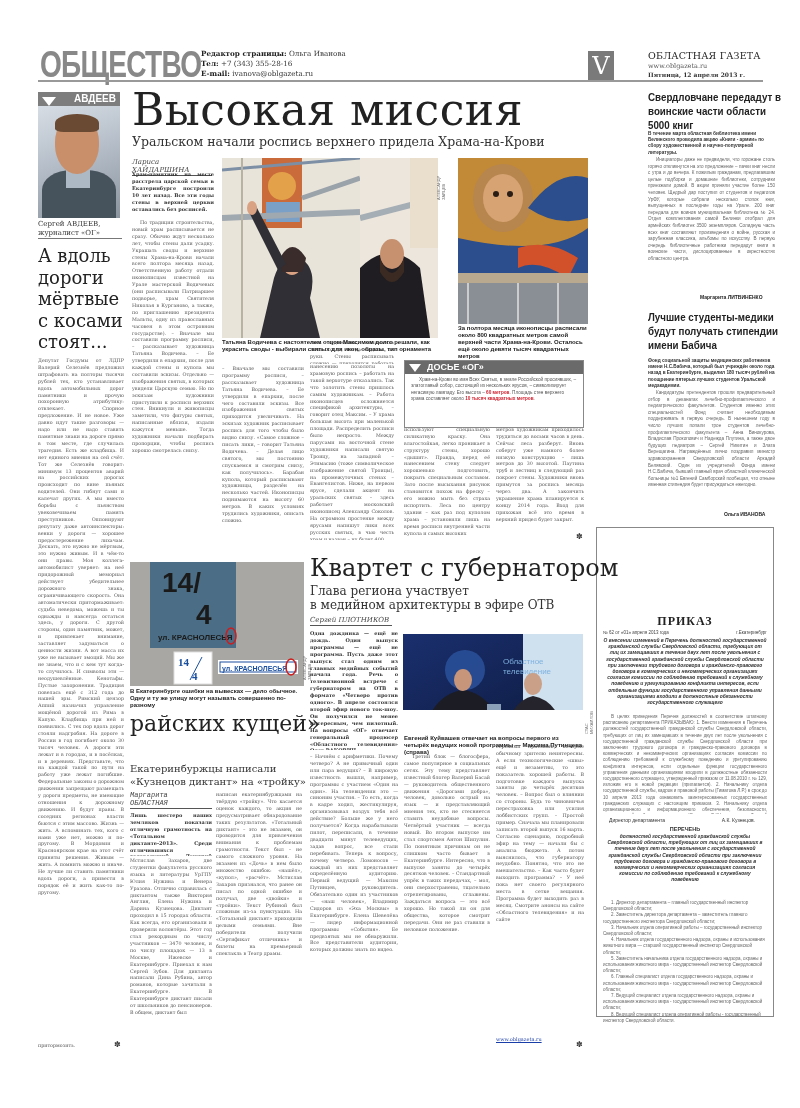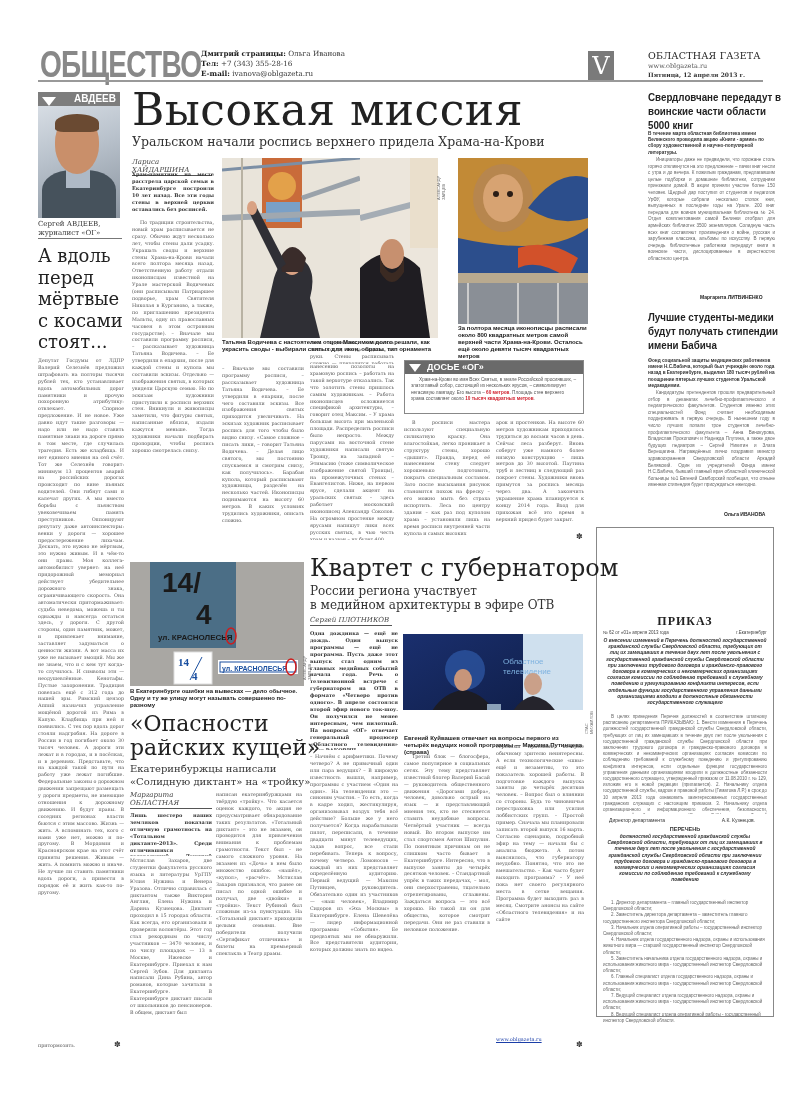--- a/index.html
+++ b/index.html
@@ -27,39 +27,39 @@
 
   
   #opinion-tab { left: 38px; top: 92px; width: 82px; height: 14px; background: #7d7d7d; }
   #opinion-tab .lbl { position: absolute; right: 4px; top: 1px; color: #fff; font-family: "Liberation Sans", sans-serif; font-weight: bold; font-size: 10px; }
   #opinion-tab .tri { position: absolute; left: 4px; top: 5px; width: 0; height: 0; border-left: 7px solid transparent; border-right: 7px solid transparent; border-top: 9px solid #fff; }
   #opinion-photo { left: 38px; top: 106px; width: 82px; height: 112px; background: linear-gradient(160deg,#d7dde4 0%,#b9c2cc 40%,#8a949f 100%); overflow: hidden; }
   #opinion-photo .face { position: absolute; left: 17px; top: 10px; width: 44px; height: 58px; border-radius: 45% 45% 50% 50%; background: #c98f6a; }
   #opinion-photo .hair { position: absolute; left: 17px; top: 8px; width: 44px; height: 18px; border-radius: 50% 50% 20% 20%; background: #6a4a32; }
   #opinion-photo .body { position: absolute; left: 4px; top: 64px; width: 74px; height: 50px; border-radius: 40% 40% 0 0; background: #46525c; }
   #opinion-photo .collar { position: absolute; left: 28px; top: 62px; width: 24px; height: 20px; background: #aeb9c6; }
-  #opinion-author { left: 38px; top: 220px; font-size: 7px; line-height: 8.5px; color: #333; text-align: center; }
+  #opinion-author { left: 38px; top: 220px; font-size: 7px; line-height: 8.5px; color: #333; }
   #opinion-rule { left: 38px; top: 238px; width: 84px; height: 1px; background: #777; }
   #opinion-title { left: 38px; top: 245px; font-size: 18px; line-height: 21.5px; color: #222; width: 90px; }
 
   
   #main-title { left: 132px; top: 86px; font-size: 44px; color: #222; letter-spacing: 0.5px; line-height: 48px; }
   #main-subtitle { left: 132px; top: 134px; font-size: 12.5px; color: #333; }
   .byline { font-size: 7px; font-style: italic; color: #444; border-bottom: 1px solid #555; padding-bottom: 1px; }
 
   
   .photo { position: absolute; overflow: hidden; }
   #photo-painters { left: 222px; top: 158px; width: 138px; height: 180px; }
   #photo-painters2 { left: 360px; top: 158px; width: 78px; height: 180px; }
   #photo-dome { left: 458px; top: 158px; width: 130px; height: 166px; }
   .caption { position: absolute; font-family: "Liberation Sans", sans-serif; font-weight: bold; font-size: 6px; line-height: 7px; color: #222; }
   .credit { position: absolute; font-family: "Liberation Sans", sans-serif; font-size: 4px; color: #777; writing-mode: vertical-rl; transform: rotate(180deg); }
 
   
-  #dossier { left: 404px; top: 360px; width: 180px; height: 54px; border: 1px solid #888; background: #fff; }
+  #dossier { left: 404px; top: 360px; width: 180px; height: 68px; border: 1px solid #888; background: #fff; }
   #dossier .head { position: absolute; left: 0; top: 0; width: 100%; height: 13px; background: #6a6a6a; }
   #dossier .head .tri { position: absolute; left: 4px; top: 3px; border-left: 6px solid transparent; border-right: 6px solid transparent; border-top: 8px solid #fff; }
   #dossier .head .lbl { position: absolute; left: 22px; top: 1px; color: #fff; font-family: "Liberation Sans", sans-serif; font-weight: bold; font-size: 9px; }
   #dossier .body { position: absolute; left: 6px; top: 16px; right: 5px; font-family: "Liberation Sans", sans-serif; font-size: 4.7px; line-height: 6.3px; color: #555; text-indent: 8px; }
   #dossier .red { color: #d0202e; font-weight: bold; }
 
   
   .side-head { position: absolute; font-family: "Liberation Sans", sans-serif; font-weight: bold; font-size: 11.5px; line-height: 14px; color: #222; transform: scaleX(0.85); transform-origin: left top; }
   .side-lead { position: absolute; font-family: "Liberation Sans", sans-serif; font-weight: bold; font-size: 4.7px; line-height: 6.2px; color: #333; }
   .side-sign { position: absolute; font-family: "Liberation Sans", sans-serif; font-weight: bold; font-size: 5px; color: #222; }
@@ -87,21 +87,21 @@
   #dangers-subtitle { left: 130px; top: 762px; font-size: 10px; line-height: 13px; color: #333; }
 
   .link { color: #1a3ea8; text-decoration: underline; }
   .endmark { position: absolute; font-size: 8px; color: #333; }
 </style>
 </head>
 <body>
 
 <div id="section-title" class="abs">ОБЩЕСТВО</div>
 <div id="editor-block" class="abs">
-  <div><b>Дмитрий страницы:</b> <span>Ольга Иванова</span></div>
+  <div><b>Редактор страницы:</b> <span>Ольга Иванова</span></div>
   <div><b>Тел:</b> <span>+7 (343) 355-28-16</span></div>
   <div><b>E-mail:</b> <span>ivanova@oblgazeta.ru</span></div>
 </div>
 <div id="section-num" class="abs serif">V</div>
 <div id="paper-block" class="abs serif">
   <div id="paper-name">ОБЛАСТНАЯ ГАЗЕТА</div>
   <div id="paper-url">www.oblgazeta.ru</div>
   <div id="paper-date">Пятница, 12 апреля 2013 г.</div>
 </div>
 <div id="header-rule" class="abs"></div>
@@ -114,21 +114,21 @@
   <div class="body"></div>
   <div class="collar"></div>
   <div class="face"></div>
   <div class="hair"></div>
 </div>
 <div id="opinion-author" class="abs serif">
   <div>Сергей АВДЕЕВ,</div>
   <div>журналист «ОГ»</div>
 </div>
 <div id="opinion-rule" class="abs"></div>
-<div id="opinion-title" class="abs serif">А вдоль перед мёртвые с косами стоят...</div>
+<div id="opinion-title" class="abs serif">А вдоль дороги мёртвые с косами стоят...</div>
 <div class="col serif" style="left:38px; top:358px; width:86px; height:684px;">Депутат Госдумы от ЛДПР Валерий Селезнёв предложил штрафовать на полторы тысячи рублей тех, кто устанавливает вдоль автомобильных дорог памятники и прочую похоронную атрибутику: отвлекает. Спорное предложение. И не новое. Уже давно идут такие разговоры — надо или не надо ставить памятные знаки на дороге прямо в том месте, где случилась трагедия. Есть же кладбища. И нет единого мнения на сей счёт. Тот же Селезнёв говорит: минимум 13 процентов аварий на российских дорогах происходит по вине пьяных водителей. Они гибнут сами и калечат других. А мы вместо борьбы с пьянством увековечиваем память преступников. Оппонируют депутату даже автоинспекторы: венки у дороги — хорошее предостережение лихачам. Дескать, это нужно не мёртвым, это нужно живым. И в чём-то они правы. Моя коллега-автомобилист уверяет: на неё придорожный мемориал действует убедительнее дорожного знака, ограничивающего скорость. Она автоматически притормаживает: судьба неведома, можешь и ты однажды и навсегда остаться здесь, у дороги. С другой стороны, один памятник, может, и привлекает внимание, заставляет задуматься о ценности жизни. А вот масса их уже не вызывает эмоций. Мы же не знаем, что и с кем тут когда-то случилось. И символы эти — неодушевлённые. Кенотафы. Пустые захоронения. Традиция повелась ещё с 312 года до нашей эры. Римский цензор Аппий назначил управление мощёной дорогой из Рима в Капую. Кладбища при ней и появились. С тех пор вдоль дорог стояли надгробия. На дороге в России в год погибает около 30 тысяч человек. А дороги эти лежат и в городах, и в посёлках, и в деревнях. Представьте, что на каждой такой по пути на работу уже лежат погибшие. Федеральные законы о дорожном движении запрещают размещать у дороги предметы, не имеющие отношения к дорожному движению. И будут правы. В соседних регионах власти бьются с этим массово. Жизнь — жить. А вспоминать тех, кого с нами уже нет, можно и по-другому. В Мордовии и Красноярском крае на этот счёт приняты решения. Живым — жить. А помнить можно и иначе. Не лучше ли ставить памятники вдоль дороги, а привести в порядок её и жить как-то по-другому.</div>
 <div class="col serif" style="left:38px; top:1043px; width:86px; height:8px;">притормозить.</div>
 
 <div id="main-title" class="abs serif">Высокая миссия</div>
 <div id="main-subtitle" class="abs serif">Уральском начали роспись верхнего придела Храма-на-Крови</div>
 <div class="abs byline serif" style="left:132px; top:158px; width:80px;">Лариса ХАЙДАРШИНА</div>
 <div class="col serif lead" style="left:132px; top:171px; width:82px; height:45px; font-size:5px;">Храм-памятник на месте расстрела царской семьи в Екатеринбурге построили 10 лет назад. Все эти годы стены в верхней церкви оставались без росписей.</div>
 <div class="col serif" style="left:132px; top:220px; width:82px; height:320px; text-indent:8px;">По традиции строительства, новый храм расписывается не сразу. Обычно ждут несколько лет, чтобы стены дали усадку. Украшать своды и верхние стены Храма-на-Крови начали всего полтора месяца назад. Ответственную работу отдали иконописцам известной на Урале мастерской Водичевых (они расписывали Патриаршее подворье, храм Святителя Николая в Курганово, а также, по приглашению президента Мальты, одну из православных часовен в этом островном государстве). – Вначале мы составили программу росписи, – рассказывает художница Татьяна Водичева. – Ее утвердили в епархии, после для каждой стены и купола мы составили эскизы. Отдельно — изображения святых, в которых увидели Царскую семью. Но по эскизам художники приступили к росписи верхних стен. Вникнули и живописцы заметили, что фигуры святых, написанные вблизи, издали кажутся меньше. Тогда художники начали подбирать пропорции, чтобы роспись хорошо смотрелась снизу.</div>
 <div class="col serif" style="left:222px; top:366px; width:82px; height:174px;">– Вначале мы составили программу росписи, – рассказывает художница Татьяна Водичева. – Ее утвердили в епархии, после чего составили эскизы. Все изображения святых приходится увеличивать. На эскизах художник расписывает роспись для того чтобы было видно снизу. «Самое сложное – писать лики, – говорит Татьяна Водичева. – Делая лицо святого, мы постоянно спускаемся и смотрим снизу, как получилось». Барабан купола, который расписывают художницы, разделён на несколько частей. Иконописцы поднимаются на высоту 60 метров. В каких условиях трудились художники, описать сложно.</div>
 <div class="col serif" style="left:310px; top:340px; width:84px; height:200px; text-indent:0;">лись художники, понимаешь лишь тогда, когда видишь их руки. Стены расписывать сложно — приходится работать на высоте с поднятыми руками. Вот строитель (альпинист) поднимается на купол, удивительно легко карабкаясь по лесам. Сразу видно — человек опытный. Вот Максим. Голова запрокинута, в глазах полное доверие высоте. «Страшно только первые дни, потом привыкаешь», — говорит Татьяна Водичева. «Страшно только в первые дни. Мастерская Водичевых уже расписывала храмы в Москве, Туле. На каждом этапе мы подчиняемся специалистам по золотарному делу.</div>
@@ -247,39 +247,38 @@
     <rect x="88" y="98" width="80" height="14" fill="#fff"></rect>
     <rect x="90" y="100" width="76" height="10" fill="none" stroke="#1a4fa0" stroke-width="1"></rect>
     <text x="92" y="108.5" font-family="Liberation Sans, sans-serif" font-weight="bold" font-size="7" fill="#1a4fa0">ул. КРАСНОЛЕСЬЯ</text>
     <ellipse cx="161" cy="105" rx="5" ry="8" fill="none" stroke="#d01c1c" stroke-width="1.5"></ellipse>
   </svg>
 </div>
 <div class="credit" style="left:302px; top:640px; height:40px;">АЛЕКСАНДР ЗАЙЦЕВ</div>
 <div class="caption" style="left:130px; top:688px; width:174px;">В Екатеринбурге ошибки на вывесках — дело обычное. Одну и ту же улицу могут называть совершенно по-разному</div>
 
 <div id="dangers-title" class="abs serif">
-  <div>«Опасности</div>
   <div>райских кущей»</div>
 </div>
 <div id="dangers-subtitle" class="abs serif">
   <div>Екатеринбуржцы написали</div>
-  <div>«Солидную диктант» на «тройку»</div>
-</div>
-<div class="abs byline serif" style="left:130px; top:792px; width:82px; line-height:7.5px;">
+  <div>«Кузнецов диктант» на «тройку»</div>
+</div>
+<div class="abs byline serif" style="left:130px; top:792px; width:82px; line-height:7.5px;font-family:Liberation Mono, monospace;">
   <div>Маргарита</div>
   <div>ОБЛАСТНАЯ</div>
 </div>
 <div class="col serif lead" style="left:130px; top:812px; width:82px; height:44px; font-size:5px;">Лишь шестеро наших земляков показали отличную грамотность на «Тотальном диктанте-2013». Среди отличившихся телеведущий Дмитрий Курочкин из Москвы, Светлана Захаров, две студентки Бюрократической группы и журналисты. Оценки вручали в Уральском федеральном университете.</div>
 <div class="col serif" style="left:130px; top:858px; width:82px; height:182px;">Мстислав Захаров, две студентки факультета русского языка и литературы УрГПУ Юлия Нужина и Венера Уразова. Отлично справилась с диктантом также Виктория Англия, Елена Нужина и Дарина Кузнецова. Диктант проходил в 15 городах области. Как всегда, его организовали и проверяли волонтёры. Этот год стал рекордным по числу участников — 3470 человек, и по числу площадок — 13 в Москве, Ижевске и Екатеринбурге. Приехал к нам Сергей Зубов. Для диктанта написали Дина Рубина, автор романов, которые зачитали в Екатеринбурге. В Екатеринбурге диктант писали от школьников до пенсионеров. В общем, диктант был</div>
 <div class="col serif" style="left:216px; top:792px; width:86px; height:248px;">написан екатеринбуржцами на твёрдую «тройку». Что касается оценок каждого, то акция не предусматривает обнародование таких результатов. «Тотальный диктант» – это не экзамен, он проводится для привлечения внимания к проблемам грамотности. Текст был – не самого сложного уровня. На экзамен из «Дочь» в нем было множество ошибок: «нашёл», «купол», «расчёт». Мстислав Захаров признался, что ранее он писал по одной ошибке и получал, две «двойки» и «тройки». Текст Рубиной был сложным из-за пунктуации. На «Тотальный диктант» приходили целыми семьями. Вне победители получили «Сертификат отличника» и билеты на премьерный спектакль в Театр драмы.</div>
 <div class="endmark" style="left:114px; top:1040px;">✽</div>
 
 <div id="quartet-title" class="abs serif">Квартет с губернатором</div>
 <div id="quartet-subtitle" class="abs serif">
-  <div>России региона участвует</div>
+  <div>Глава региона участвует</div>
   <div>в медийном архитектуры в эфире ОТВ</div>
 </div>
 <div class="abs byline serif" style="left:310px; top:616px; width:82px;">Сергей ПЛОТНИКОВ</div>
 <div class="col serif lead" style="left:310px; top:630px; width:88px; height:120px; font-size:5px;">Одна дождинка — ещё не дождь. Один выпуск программы — ещё не программа. Пусть даже этот выпуск стал одним из главных медийных событий начала года. Речь о телевизионной встрече с губернатором на ОТВ в формате «Четверо против одного». В апреле состоялся второй эфир нового ток-шоу. Он получился не менее интересным, чем пилотный. На вопросы «ОГ» отвечает генеральный продюсер «Областного телевидения» Олег РАКОВИЧ.</div>
 <div class="col serif" style="left:310px; top:754px; width:88px; height:290px;">– Начнём с арифметики. Почему четверо? А не привычный один или пара ведущих? – В широкую известность вышли, например, программы с участием «Один на один». На телевидении это — синоним участия. – То есть, когда в кадре ходил, жестикулируя, организовывал воздух тебя всё действие? Больше же у него получается? Когда нарабатывали пилот, переписали, в течение двадцати минут телеведущих, задав вопрос, все стали перебивать. Теперь к вопросу, почему четверо. Ломоносов — каждый из них представляет определённую аудиторию. Первый ведущий — Максим Путинцев, руководитель. Обязательно один из участников — «наш человек», Владимир Сидоров из «Эха Москвы» в Екатеринбурге. Елена Шевелёва — лидер информационной программы «События». Ее предвзятых мы не обнаружили. Все представители аудитории, которых должны знать по видео.</div>
 <div class="col serif" style="left:404px; top:754px; width:86px; height:290px; text-indent:8px;">Третий блок — блогосфера, самое популярное в социальных сетях. Эту тему представляет известный блогер Валерий Басай — руководитель общественного движения «Дорогами добра», человек, довольно острый на язык — и представляющий мнения тех, кто не стесняется ставить неудобные вопросы. Четвёртый участник — всегда новый. Во втором выпуске им стал спортсмен Антон Шипулин. По понятным причинам он не слишком часто бывает в Екатеринбурге. Интересно, что в выпуске заняты до четырёх десятков человек. – Стандартный упрёк в таких передачах, – мол, они сверхостранены, тщательно отрепетированы, сглажены. Заждаться вопроса — это всё хорошо. Но такой ли он для общества, которое смотрит передачи. Они не раз ставили в неловкое положение.</div>
 <div class="col serif" style="left:496px; top:744px; width:88px; height:290px;">сёрскими приёмами, которые обычному зрителю неинтересны. А если технологические «швы» ещё и незаметны, то это показатель хорошей работы. В подготовке каждого выпуска заняты до четырёх десятков человек. – Вопрос был о влиянии со стороны. Будь то чиновничья перестраховка или усилия лоббистских групп. – Простой пример. Сначала мы планировали записать второй выпуск 16 марта. Согласно сценарию, подробный эфир на тему — начали бы с анализа бюджета. А потом выяснилось, что губернатору неудобно. Понятно, что это не вмешательство. – Как часто будет выходить программа? – У неё пока нет своего регулярного места в сетке вещания. Программа будет выходить раз в месяц. Смотрите анонсы на сайте «Областного телевидения» и на сайте</div>
 <div class="abs serif" style="left:496px; top:1036px; font-size:5px; color:#555;">
   <span class="link">www.oblgazeta.ru</span>
 </div>

